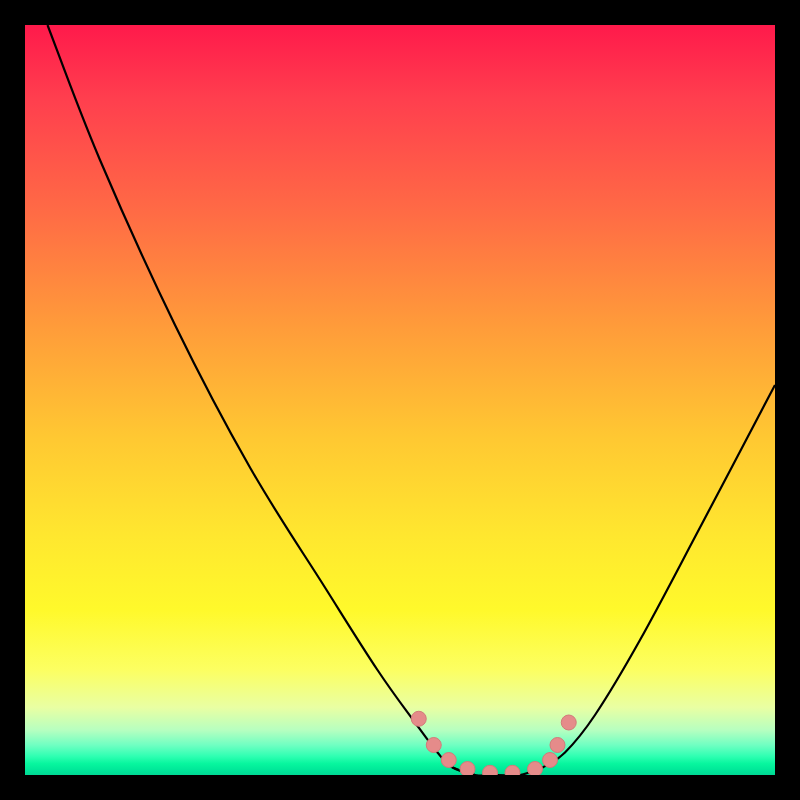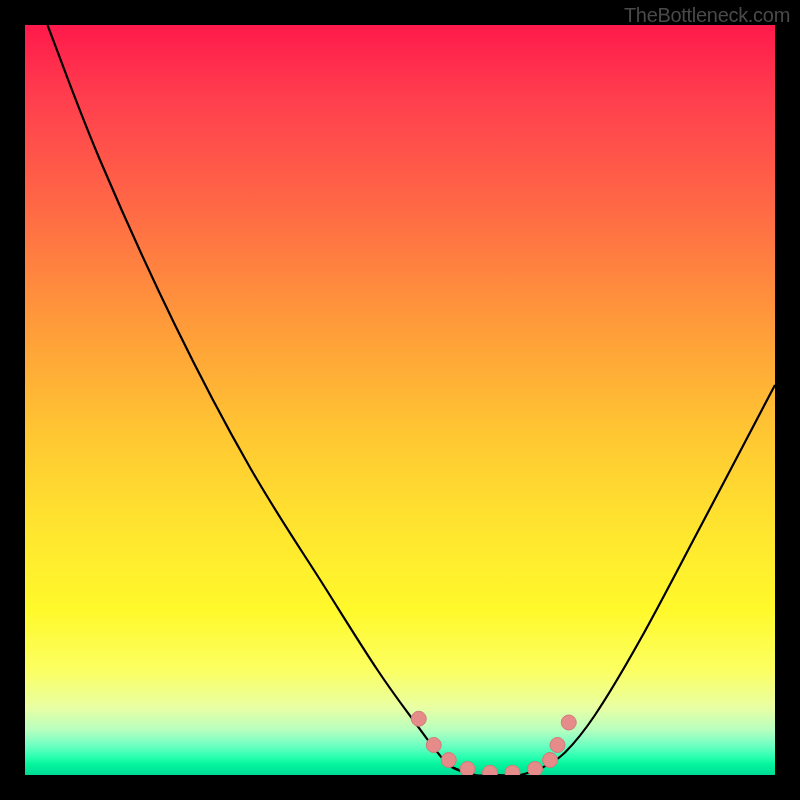--- a/index.html
+++ b/index.html
@@ -61,21 +61,20 @@
     top: 0;
     width: 750px;
     height: 750px;
   }
 </style>
 </head>
 <body>
 
 <div class="frame">
 
-  <div class="watermark">TheBottleneck.com</div>
 
   <div class="plot-area">
     <svg class="curves" viewBox="0 0 750 750" preserveAspectRatio="none">
       <g>
         <path id="path-left" fill="none" stroke="#000000" stroke-width="2.2" d="M 22.5 0 C 31.95 24.3, 52.05 81, 75 135 C 97.95 189, 123 244.65, 150 300 C 177 355.35, 198 395.25, 225 442.5 C 252 489.75, 277.05 526.05, 300 562.5 C 322.95 598.95, 336.3 620.7, 352.5 645 C 368.7 669.3, 379.2 682.65, 390 697.5 C 400.8 712.35, 405.75000000000006 719.4, 412.50000000000006 727.5 C 419.25000000000006 735.6, 420.74999999999994 738.45, 427.49999999999994 742.5 C 434.24999999999994 746.55, 445.95 748.65, 450 750"></path>
       </g>
       <g>
         <path id="path-floor" fill="none" stroke="#000000" stroke-width="2.2" d="M 427.49999999999994 742.5 C 431.54999999999995 743.85, 441.9 748.65, 450 750 C 458.1 751.35, 464.4 750, 472.5 750 C 480.6 750, 486.9 751.35, 495 750 C 503.1 748.65, 513.45 743.85, 517.5 742.5"></path>
       </g>
       <g>

